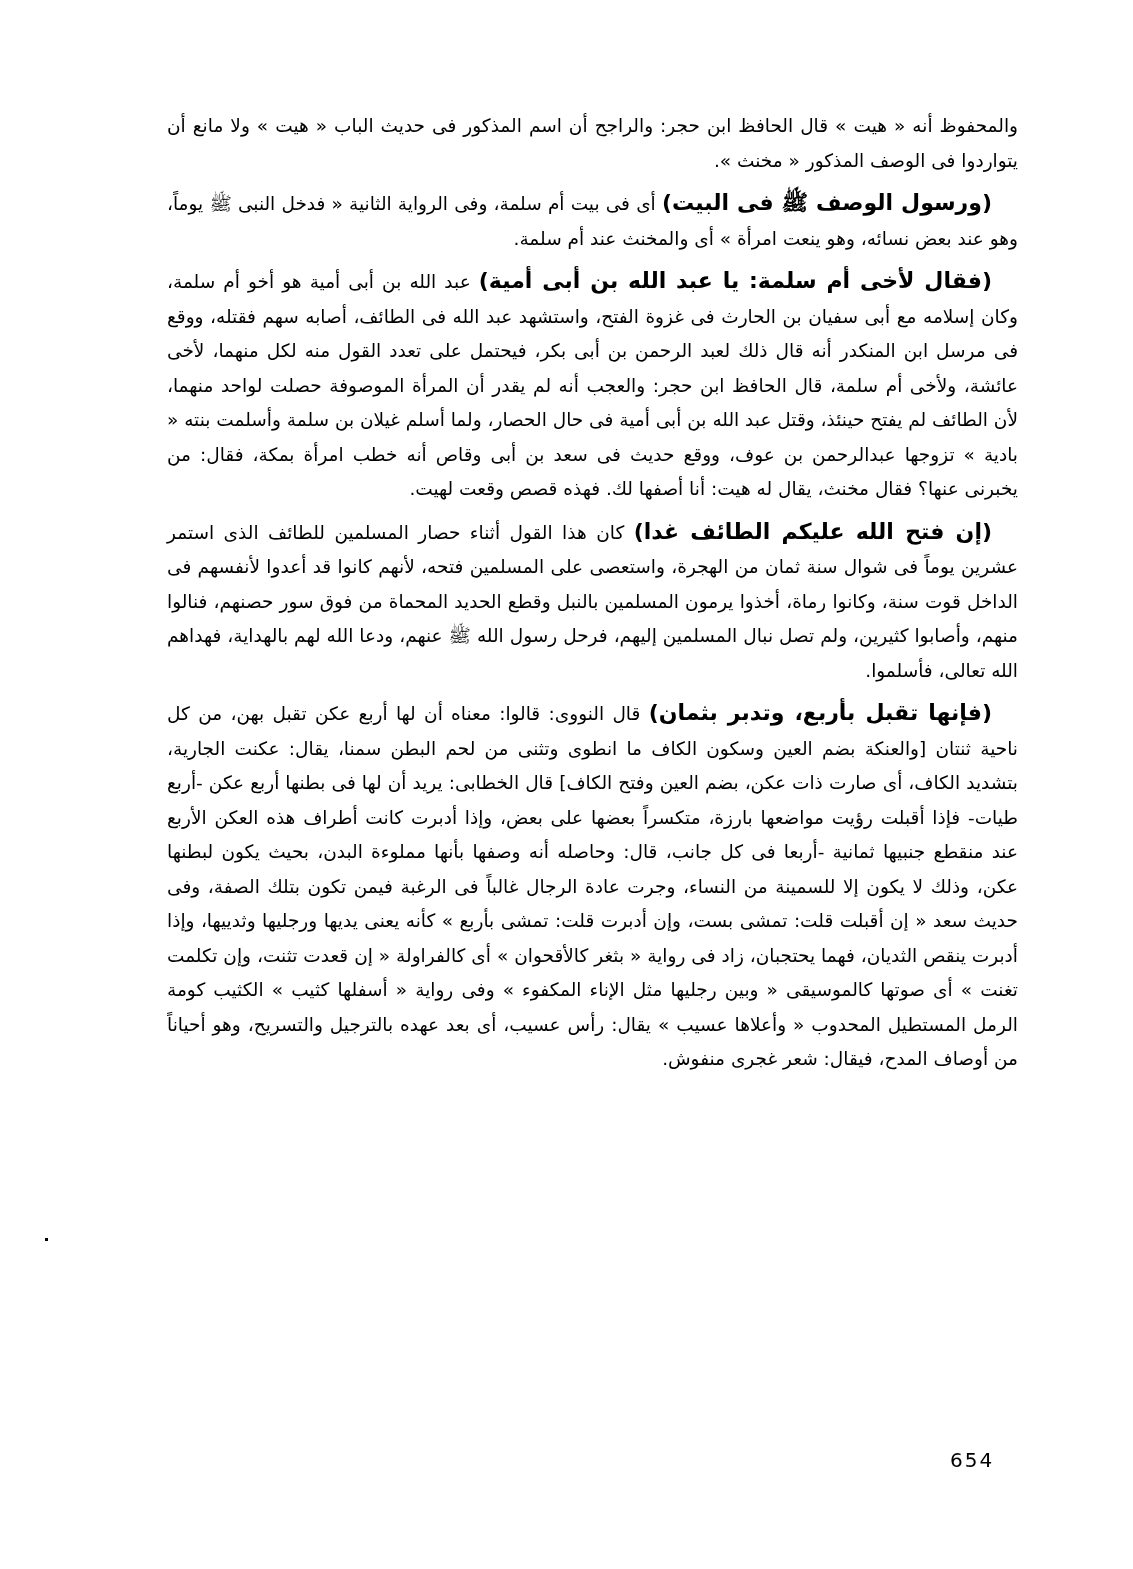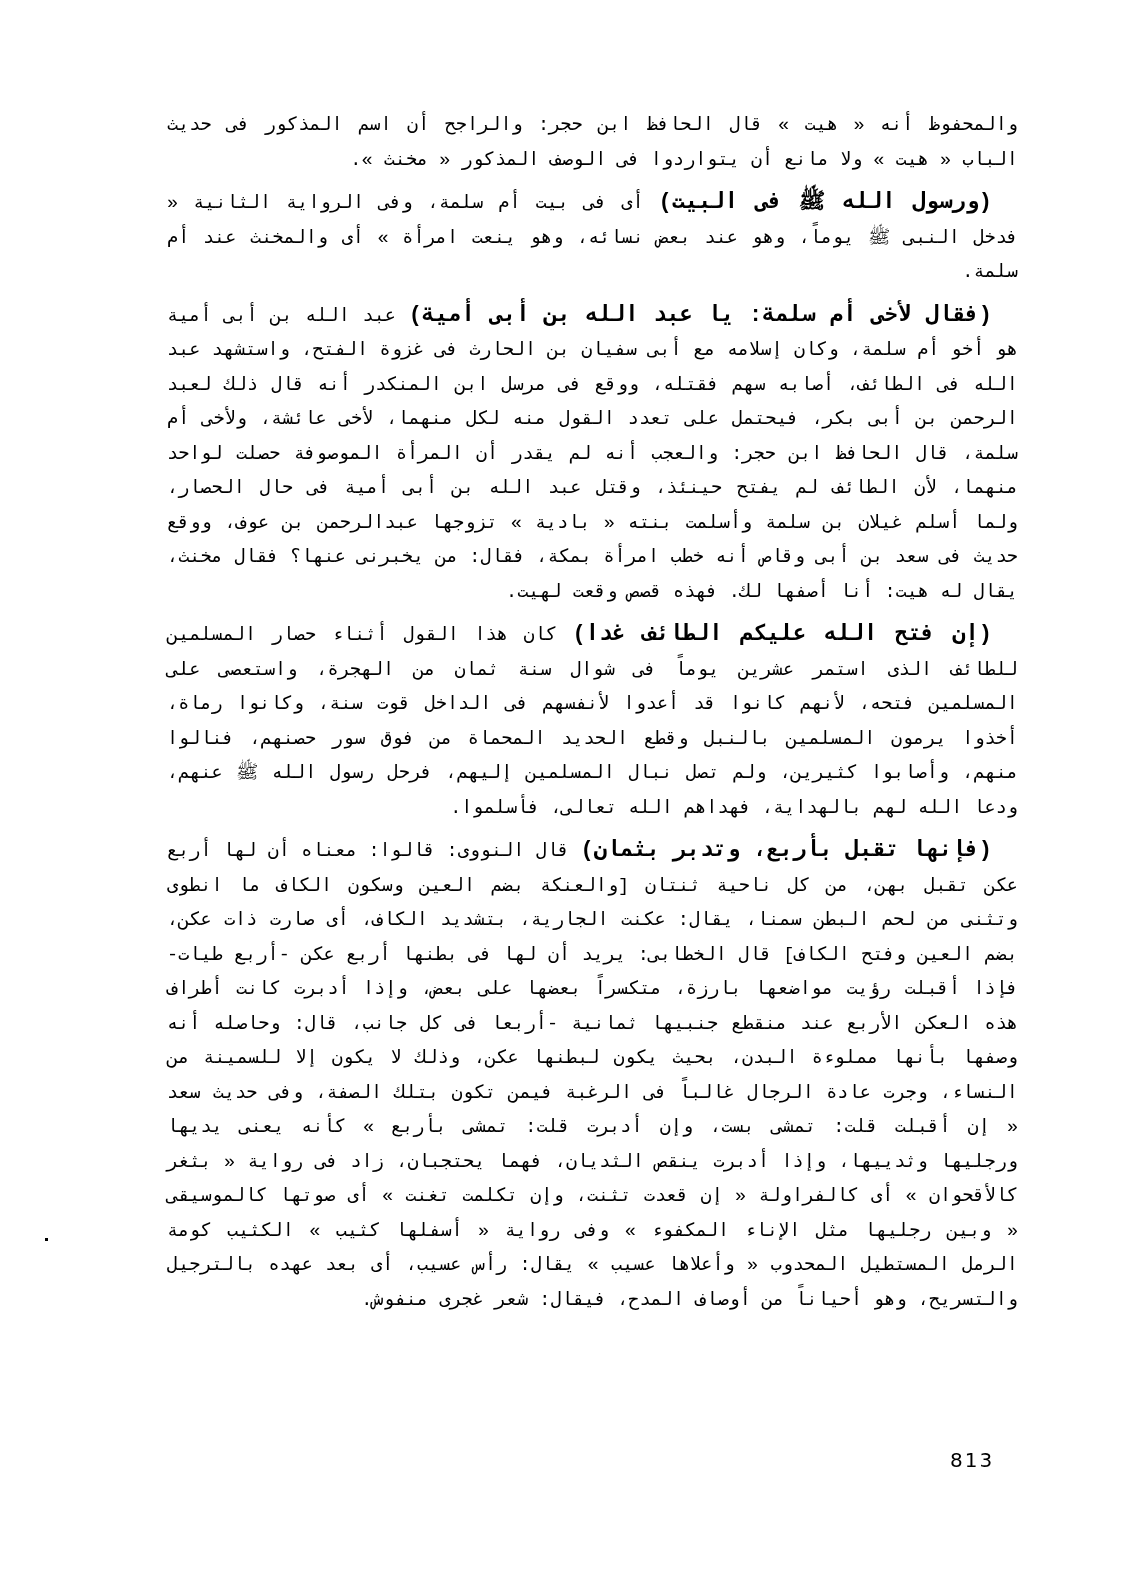--- a/index.html
+++ b/index.html
@@ -3,44 +3,44 @@
 <meta charset="utf-8">
 <style>
   html, body { margin: 0; padding: 0; background: #ffffff; }
   body { width: 1133px; height: 1569px; position: relative; overflow: hidden; color: #000; }
   .page {
     position: absolute; left: 150px; top: 108px; width: 868px;
     direction: rtl; text-align: justify;
     font-family: "DejaVu Sans", sans-serif;
     font-size: 18.5px; line-height: 34.5px;
   }
-  .para { margin: 0 0 8px 17px; text-align-last: right; font-family: Liberation Mono, monospace; }
+  .para { margin: 0 0 8px 17px; text-align-last: right; }
   .para.indent { text-indent: 26px; }
   .lemma { font-weight: bold; font-size: 22px; }
   .page-number {
     position: absolute; left: 950px; top: 1448px; direction: rtl;
     font-family: "DejaVu Sans", sans-serif; font-size: 20px; letter-spacing: 2px;
   }
   .stray-dot { position: absolute; left: 45px; top: 1238px; width: 3px; height: 3px; background: #000; }
 </style>
 </head>
 <body>
 
 <div class="page">
   <p class="para">
     <span class="lemma"></span><span>والمحفوظ أنه « هيت » قال الحافظ ابن حجر: والراجح أن اسم المذكور فى حديث الباب « هيت » ولا مانع أن يتواردوا فى الوصف المذكور « مخنث ».</span>
   </p>
   <p class="para indent">
-    <span class="lemma">(ورسول الله ﷺ فى البيت)</span><span> أى فى بيت أم سلمة، وفى الرواية الثانية « فدخل النبى ﷺ يوماً، وهو عند بعض نسائه، وهو ينعت امرأة » أى والمخنث عند أم سلمة.</span>
+    <span class="lemma">(ورسول الوصف ﷺ فى البيت)</span><span> أى فى بيت أم سلمة، وفى الرواية الثانية « فدخل النبى ﷺ يوماً، وهو عند بعض نسائه، وهو ينعت امرأة » أى والمخنث عند أم سلمة.</span>
   </p>
   <p class="para indent">
     <span class="lemma">(فقال لأخى أم سلمة: يا عبد الله بن أبى أمية)</span><span> عبد الله بن أبى أمية هو أخو أم سلمة، وكان إسلامه مع أبى سفيان بن الحارث فى غزوة الفتح، واستشهد عبد الله فى الطائف، أصابه سهم فقتله، ووقع فى مرسل ابن المنكدر أنه قال ذلك لعبد الرحمن بن أبى بكر، فيحتمل على تعدد القول منه لكل منهما، لأخى عائشة، ولأخى أم سلمة، قال الحافظ ابن حجر: والعجب أنه لم يقدر أن المرأة الموصوفة حصلت لواحد منهما، لأن الطائف لم يفتح حينئذ، وقتل عبد الله بن أبى أمية فى حال الحصار، ولما أسلم غيلان بن سلمة وأسلمت بنته « بادية » تزوجها عبدالرحمن بن عوف، ووقع حديث فى سعد بن أبى وقاص أنه خطب امرأة بمكة، فقال: من يخبرنى عنها؟ فقال مخنث، يقال له هيت: أنا أصفها لك. فهذه قصص وقعت لهيت.</span>
   </p>
   <p class="para indent">
     <span class="lemma">(إن فتح الله عليكم الطائف غدا)</span><span> كان هذا القول أثناء حصار المسلمين للطائف الذى استمر عشرين يوماً فى شوال سنة ثمان من الهجرة، واستعصى على المسلمين فتحه، لأنهم كانوا قد أعدوا لأنفسهم فى الداخل قوت سنة، وكانوا رماة، أخذوا يرمون المسلمين بالنبل وقطع الحديد المحماة من فوق سور حصنهم، فنالوا منهم، وأصابوا كثيرين، ولم تصل نبال المسلمين إليهم، فرحل رسول الله ﷺ عنهم، ودعا الله لهم بالهداية، فهداهم الله تعالى، فأسلموا.</span>
   </p>
   <p class="para indent">
     <span class="lemma">(فإنها تقبل بأربع، وتدبر بثمان)</span><span> قال النووى: قالوا: معناه أن لها أربع عكن تقبل بهن، من كل ناحية ثنتان [والعنكة بضم العين وسكون الكاف ما انطوى وتثنى من لحم البطن سمنا، يقال: عكنت الجارية، بتشديد الكاف، أى صارت ذات عكن، بضم العين وفتح الكاف] قال الخطابى: يريد أن لها فى بطنها أربع عكن -أربع طيات- فإذا أقبلت رؤيت مواضعها بارزة، متكسراً بعضها على بعض، وإذا أدبرت كانت أطراف هذه العكن الأربع عند منقطع جنبيها ثمانية -أربعا فى كل جانب، قال: وحاصله أنه وصفها بأنها مملوءة البدن، بحيث يكون لبطنها عكن، وذلك لا يكون إلا للسمينة من النساء، وجرت عادة الرجال غالباً فى الرغبة فيمن تكون بتلك الصفة، وفى حديث سعد « إن أقبلت قلت: تمشى بست، وإن أدبرت قلت: تمشى بأربع » كأنه يعنى يديها ورجليها وثدييها، وإذا أدبرت ينقص الثديان، فهما يحتجبان، زاد فى رواية « بثغر كالأقحوان » أى كالفراولة « إن قعدت تثنت، وإن تكلمت تغنت » أى صوتها كالموسيقى « وبين رجليها مثل الإناء المكفوء » وفى رواية « أسفلها كثيب » الكثيب كومة الرمل المستطيل المحدوب « وأعلاها عسيب » يقال: رأس عسيب، أى بعد عهده بالترجيل والتسريح، وهو أحياناً من أوصاف المدح، فيقال: شعر غجرى منفوش.</span>
   </p>
 </div>
 
 <div class="stray-dot"></div>
-<div class="page-number">813</div>
+<div class="page-number">654</div>
 
 </body></html>

